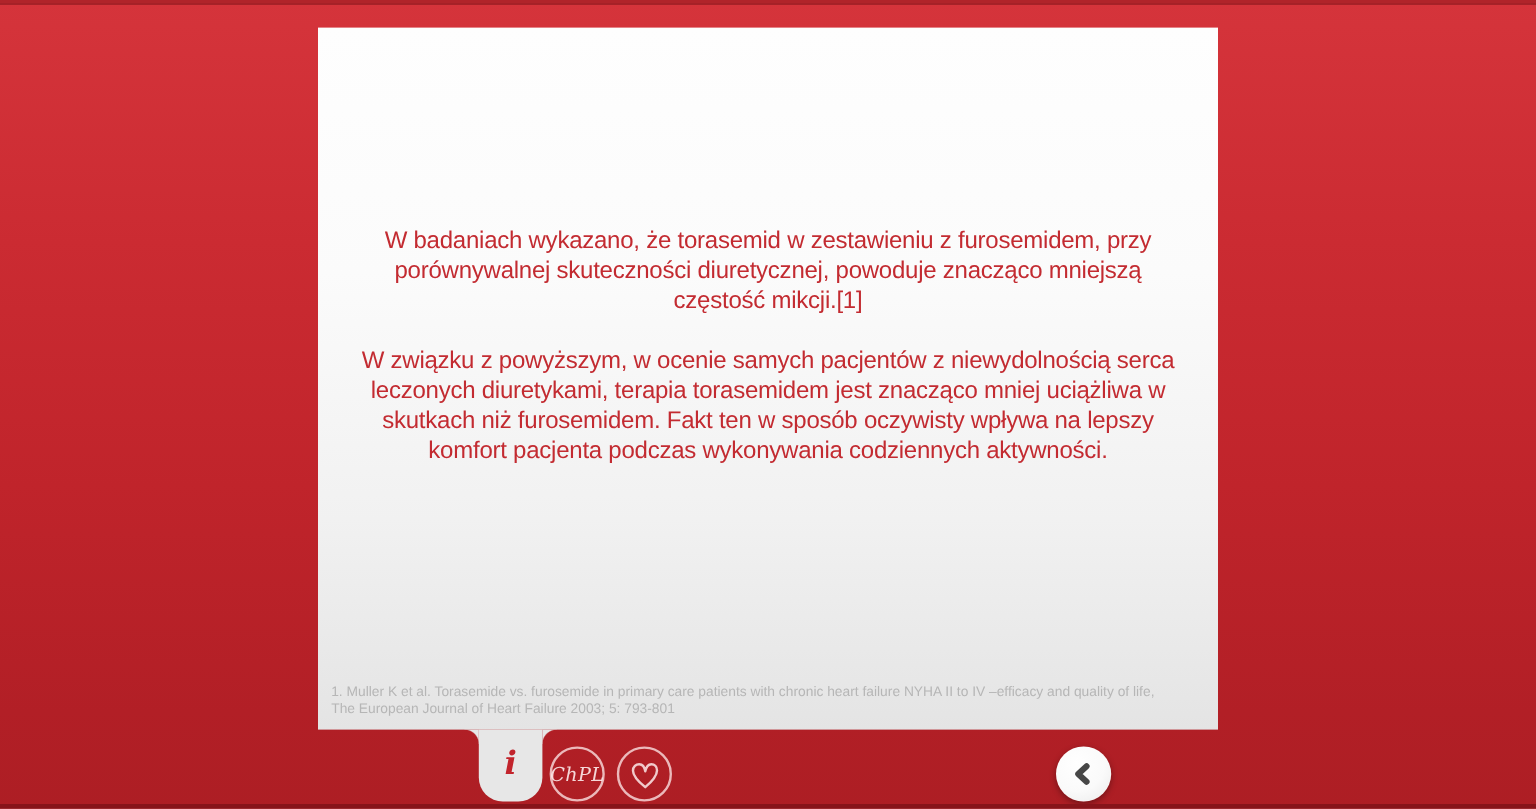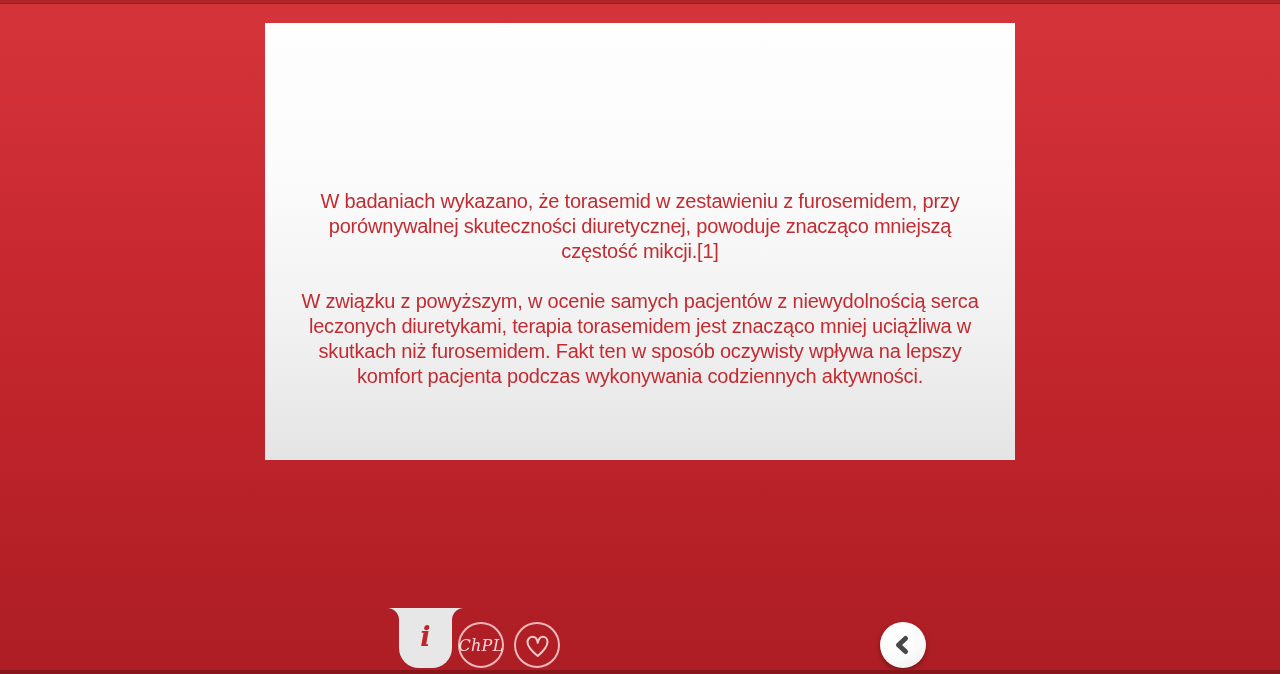--- a/index.html
+++ b/index.html
@@ -15,21 +15,21 @@
     background: #b0242a;
     border-bottom: 1px solid rgba(0,0,0,0.12);
   }
   .edge-strip-bottom {
     position: absolute; left: 0; bottom: 0; width: 1280px; height: 4px;
     background: #87141a;
   }
 
   
   .card {
-    position: absolute; left: 265px; top: 23px; width: 750px; height: 437px;
+    position: absolute; left: 265px; top: 23px; width: 750px; height: 585px;
     background: linear-gradient(180deg, #fefefe 0%, #fbfbfb 35%, #f1f1f1 70%, #e4e4e4 100%);
   }
 
   .slide-text {
     position: absolute; top: 166px; left: 30px; right: 30px;
     text-align: center;
     color: #c32b31;
     font-size: 20px;
     line-height: 25px;
     font-weight: 500;
@@ -102,20 +102,24 @@
 </head>
 <body>
 
 <div class="edge-strip-top"></div>
 
 <div class="card">
   <div class="slide-text">
     <p>W badaniach wykazano, że torasemid w zestawieniu z furosemidem, przy porównywalnej skuteczności diuretycznej, powoduje znacząco mniejszą częstość mikcji.[1]</p>
     <p>W związku z powyższym, w ocenie samych pacjentów z niewydolnością serca leczonych diuretykami, terapia torasemidem jest znacząco mniej uciążliwa w skutkach niż furosemidem. Fakt ten w sposób oczywisty wpływa na lepszy komfort pacjenta podczas wykonywania codziennych aktywności.</p>
   </div>
+  <div class="footnote">
+    <div>1. Muller K et al. Torasemide vs. furosemide in primary care patients with chronic heart failure NYHA II to IV –efficacy and quality of life,</div>
+    <div>The European Journal of Heart Failure 2003; 5: 793-801</div>
+  </div>
 </div>
 
 <div class="info-tab">
   <span class="info-glyph">i</span>
 </div>
 
 <div class="ring-button ring-chpl">
   <span class="chpl-glyph">ChPL</span>
 </div>
 

